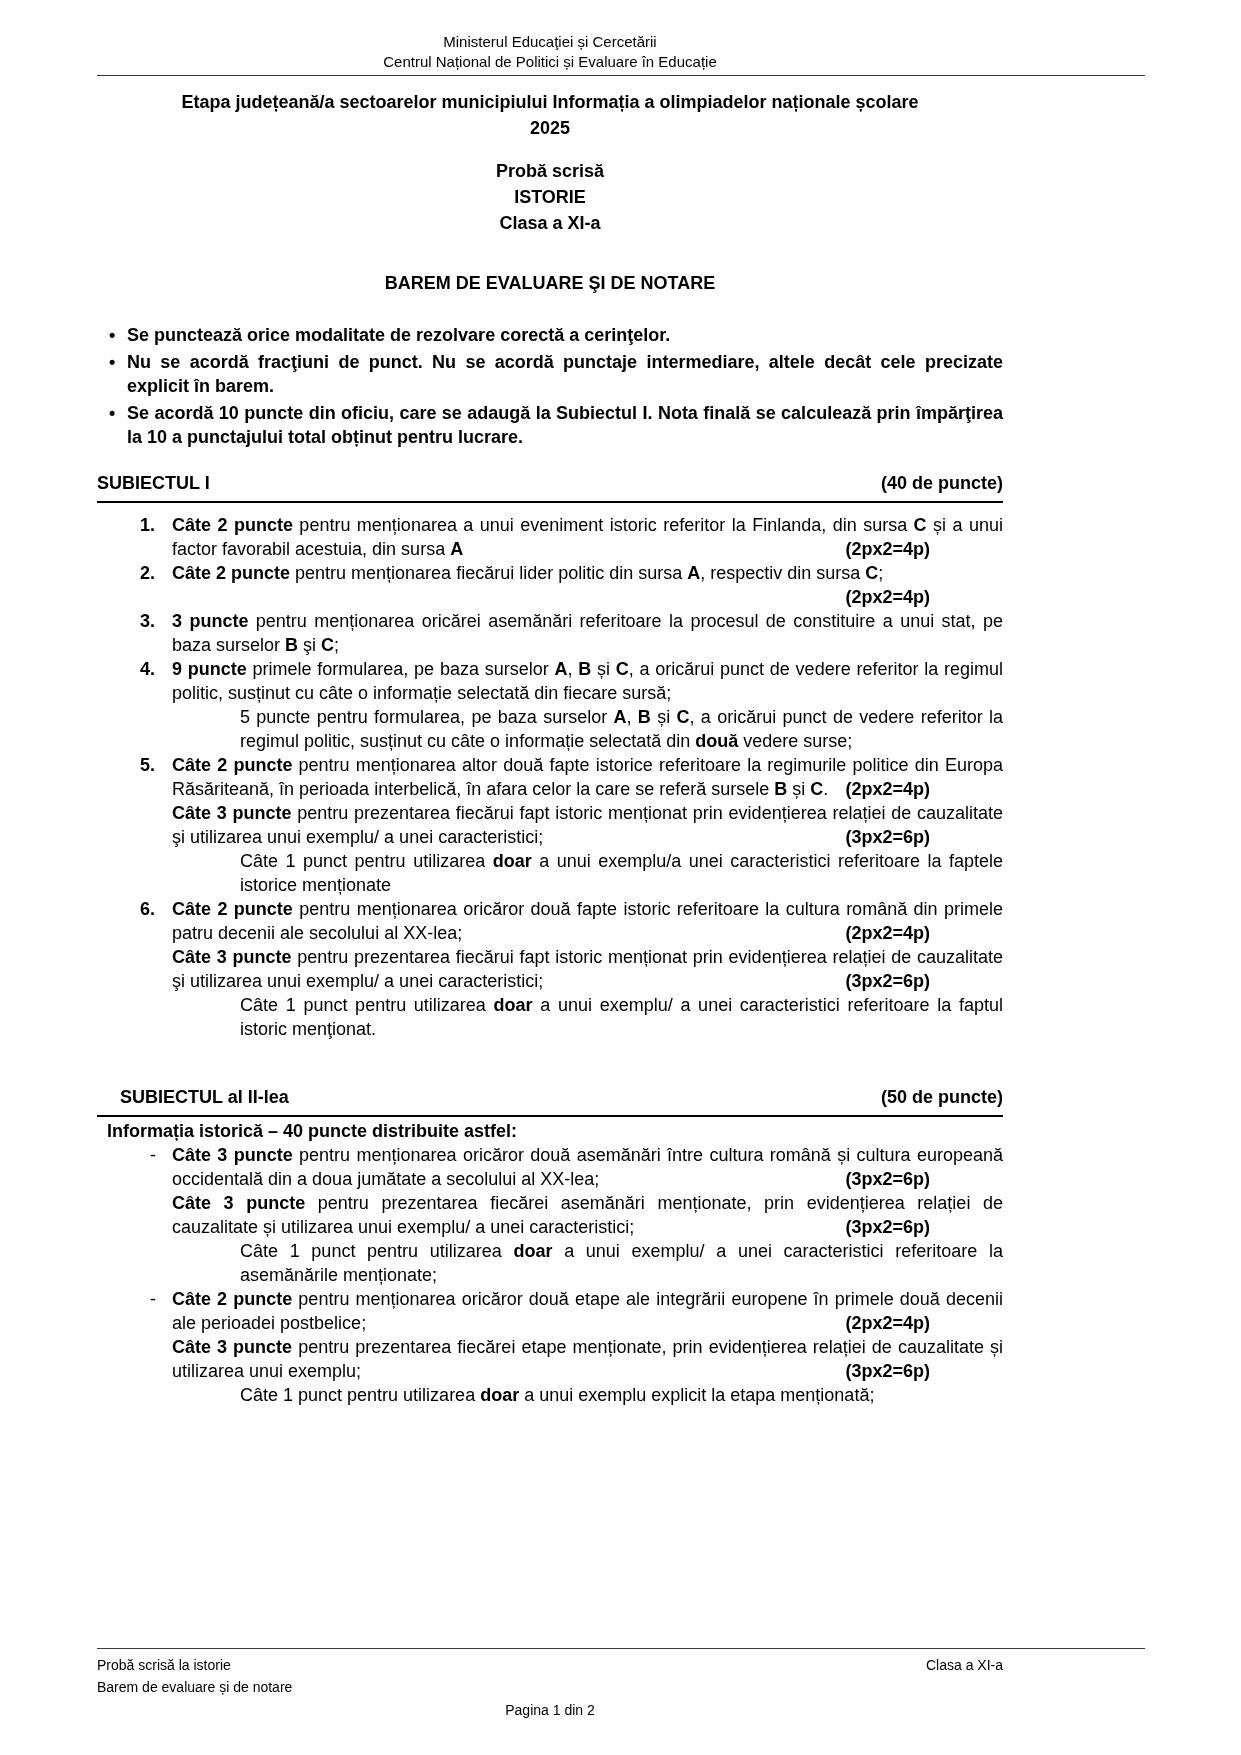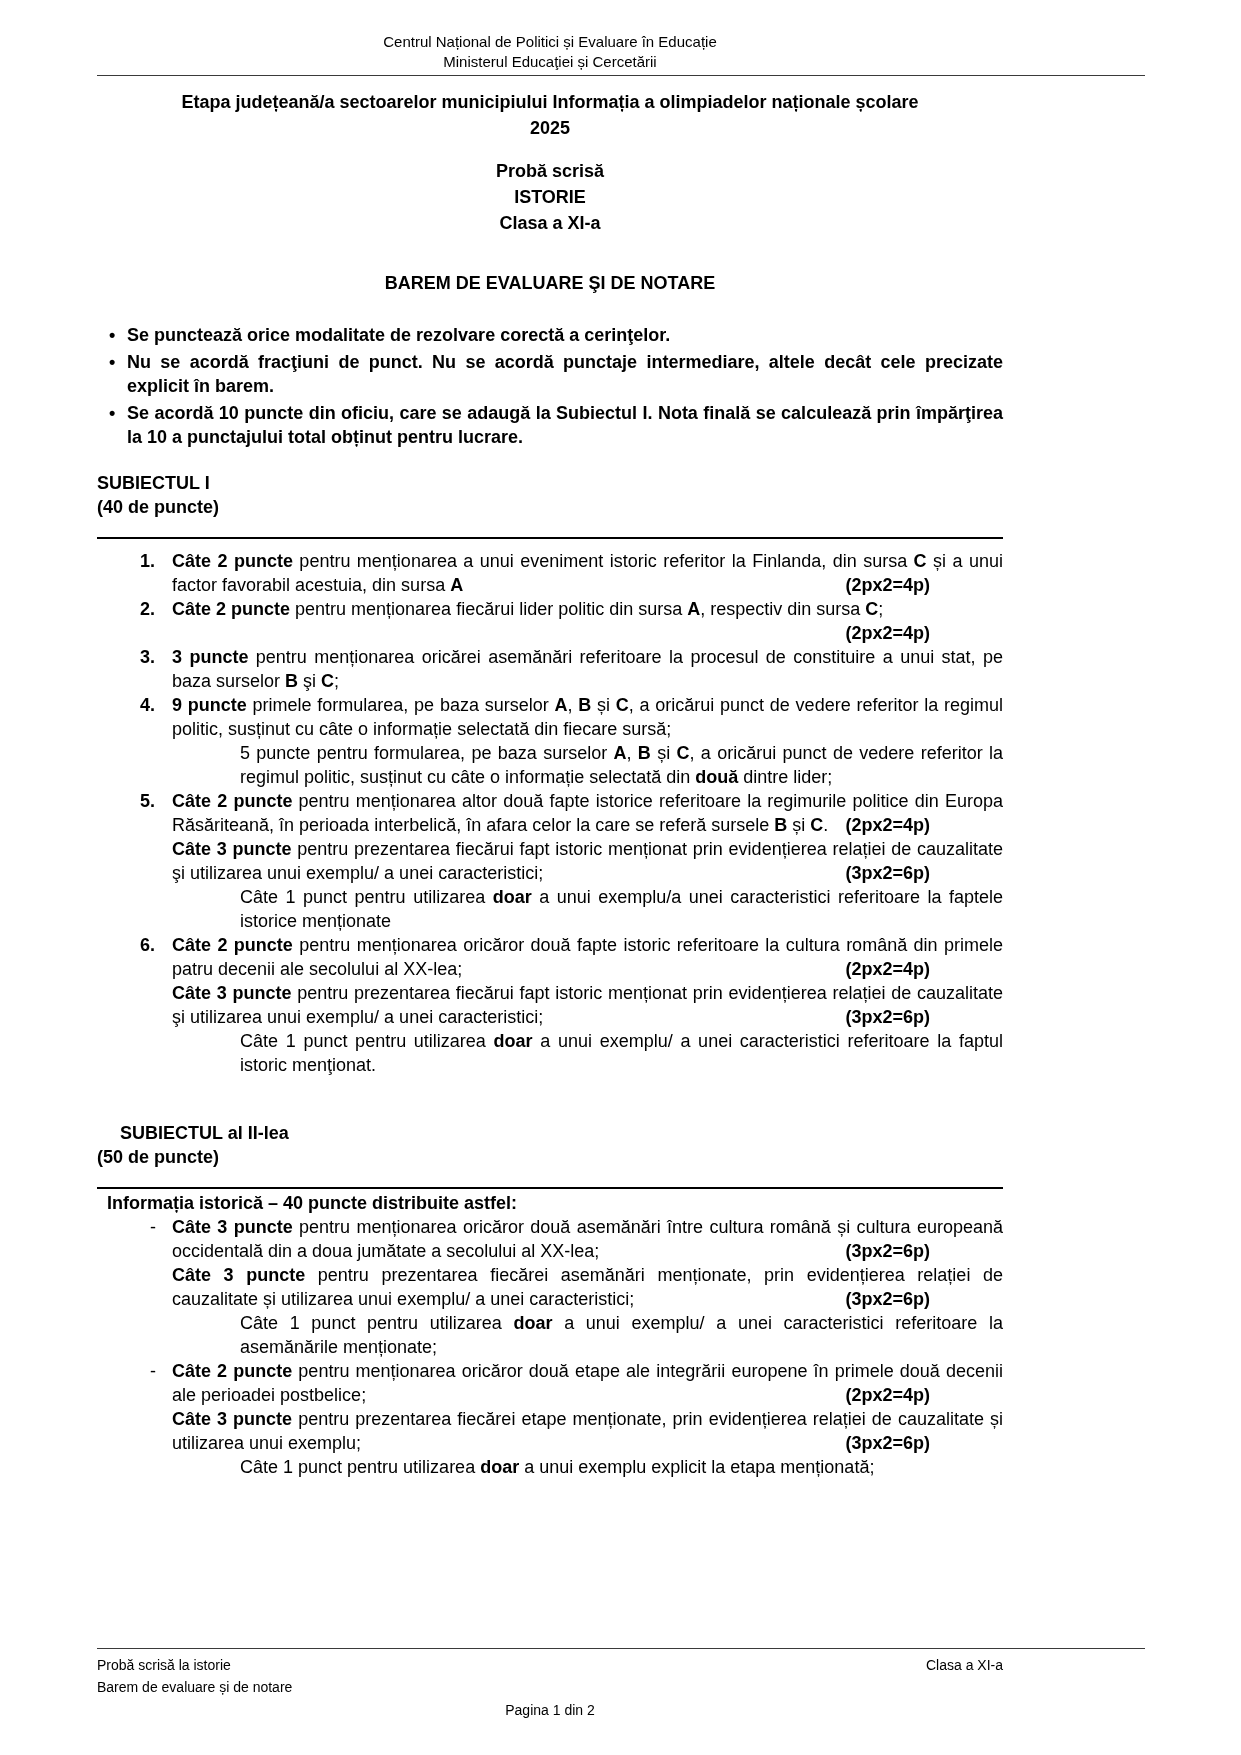--- a/index.html
+++ b/index.html
@@ -51,22 +51,21 @@
   .bullet .dot { flex: none; width: 30px; padding-left: 12px; }
   .bullet .bullet-text { flex: 1; text-align: justify; }
 
   
   .sec-head {
     display: flex;
     justify-content: space-between;
     align-items: baseline;
     font-weight: bold;
     border-bottom: 2px solid #000;
-    padding-bottom: 18px;
-    flex-direction: column;
+    padding-bottom: 6px;
   }
   .sec-0 .sec-head { margin-top: 22px; margin-bottom: 10px; }
   .sec-1 .sec-head { margin-top: 44px; margin-bottom: 2px; }
   .sec-1 .sec-title { padding-left: 23px; }
   .sec-intro { font-weight: bold; margin-left: 10px; }
 
   .item { display: flex; }
   .sec-0 .item { padding-left: 43px; }
   .sec-0 .marker { flex: none; width: 32px; font-weight: bold; }
   .sec-1 .item { padding-left: 53px; }
@@ -91,22 +90,22 @@
   .footer-row { display: flex; justify-content: space-between; align-items: flex-start; width: 906px; }
   .footer-page { width: 906px; text-align: center; margin-top: 1px; }
 </style>
 </head>
 <body>
 
 <div class="page">
 
   <div class="hdr">
     <div class="hdr-inner">
+      <div>Ministerul Educaţiei și Cercetării</div>
       <div>Centrul Național de Politici și Evaluare în Educație</div>
-      <div>Ministerul Educaţiei și Cercetării</div>
     </div>
   </div>
 
   <div class="content">
 
     <div class="title-block">
       <div>Etapa județeană/a sectoarelor municipiului Informația a olimpiadelor naționale școlare</div>
       <div>2025</div>
       <div class="mt17">Probă scrisă</div>
       <div>ISTORIE</div>
@@ -154,21 +153,21 @@
             <div class="item">
               <div class="marker">3.</div>
               <div class="item-body">
                 <div class="para"><span class="b">3 puncte</span><span> pentru menționarea oricărei asemănări referitoare la procesul de constituire a unui stat, pe baza surselor </span><span class="b">B</span><span> şi </span><span class="b">C</span><span>;</span></div>
               </div>
             </div>
             <div class="item">
               <div class="marker">4.</div>
               <div class="item-body">
                 <div class="para"><span class="b">9 puncte</span><span> primele formularea, pe baza surselor </span><span class="b">A</span><span>, </span><span class="b">B</span><span> și </span><span class="b">C</span><span>, a oricărui punct de vedere referitor la regimul politic, susținut cu câte o informație selectată din fiecare sursă;</span></div>
-                <div class="para indent"><span>5 puncte pentru formularea, pe baza surselor </span><span class="b">A</span><span>, </span><span class="b">B</span><span> și </span><span class="b">C</span><span>, a oricărui punct de vedere referitor la regimul politic, susținut cu câte o informație selectată din </span><span class="b">două</span><span> dintre lider;</span></div>
+                <div class="para indent"><span>5 puncte pentru formularea, pe baza surselor </span><span class="b">A</span><span>, </span><span class="b">B</span><span> și </span><span class="b">C</span><span>, a oricărui punct de vedere referitor la regimul politic, susținut cu câte o informație selectată din </span><span class="b">două</span><span> vedere surse;</span></div>
               </div>
             </div>
             <div class="item">
               <div class="marker">5.</div>
               <div class="item-body">
                 <div class="para"><span class="b">Câte 2 puncte</span><span> pentru menționarea altor două fapte istorice referitoare la regimurile politice din Europa Răsăriteană, în perioada interbelică, în afara celor la care se referă sursele </span><span class="b">B</span><span> și </span><span class="b">C</span><span>.</span><span class="score">(2px2=4p)</span></div>
                 <div class="para"><span class="b">Câte 3 puncte</span><span> pentru prezentarea fiecărui fapt istoric menționat prin evidențierea relației de cauzalitate şi utilizarea unui exemplu/ a unei caracteristici;</span><span class="score">(3px2=6p)</span></div>
                 <div class="para indent"><span>Câte 1 punct pentru utilizarea </span><span class="b">doar</span><span> a unui exemplu/a unei caracteristici referitoare la faptele istorice menționate</span></div>
               </div>
             </div>

